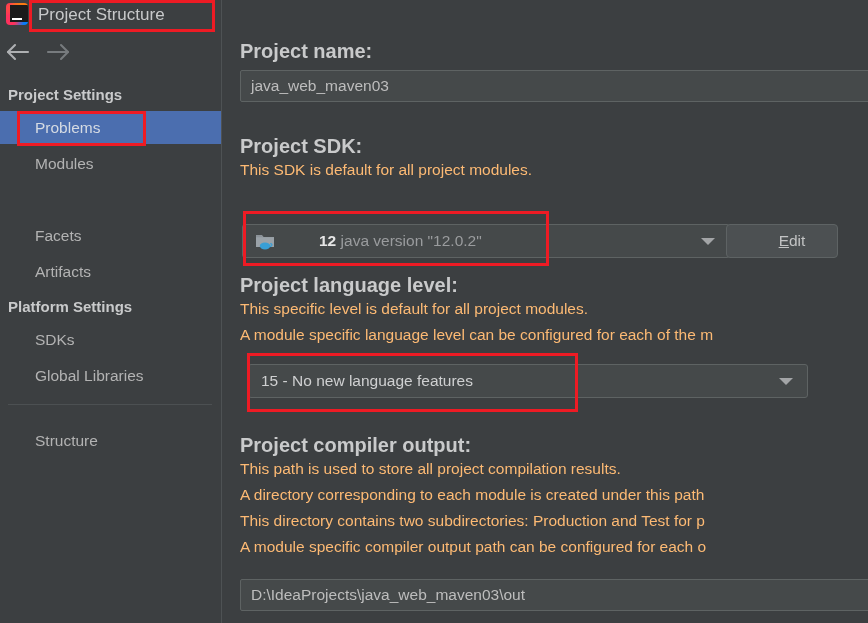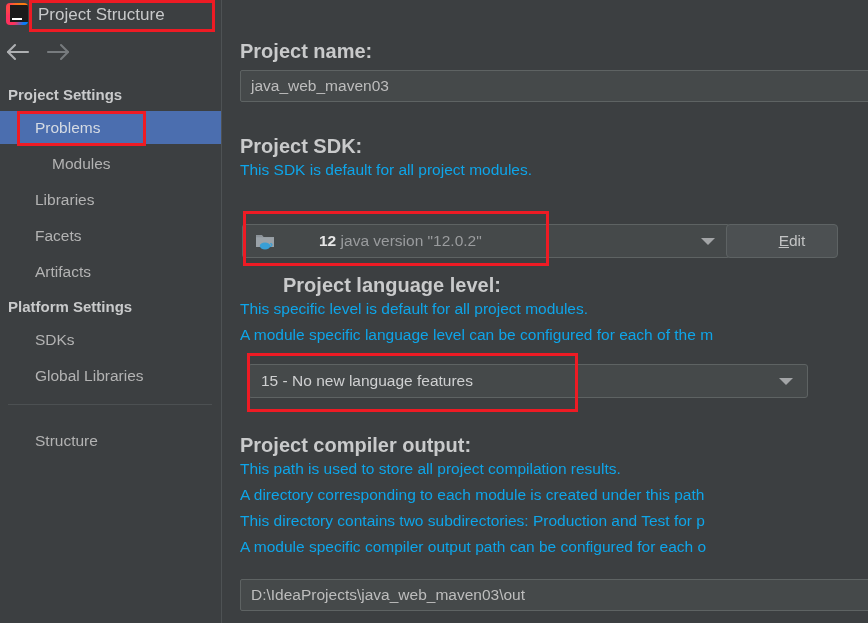--- a/index.html
+++ b/index.html
@@ -147,21 +147,21 @@
     left: 18px;
     font-size: 20px;
     font-weight: bold;
     color: #c9cacb;
     white-space: nowrap;
   }
   .desc-line {
     position: absolute;
     left: 18px;
     font-size: 15.5px;
-    color: #0ea5e9;
+    color: #fdba74;
     white-space: nowrap;
   }
 
   
   .textfield {
     position: absolute;
     box-sizing: border-box;
     background: #45494a;
     border: 1px solid #5e6363;
     border-radius: 2px;
@@ -271,22 +271,21 @@
           <polyline points="17,7 24,14 17,21"></polyline>
         </g>
       </svg>
     </div>
   </div>
 
   <div id="sidebar">
     <div class="group-header" style="top:16px;">Project Settings</div>
 
     <div class="side-item selected" style="top:41px;"><span>Problems</span></div>
-    <div class="side-item" style="top:77px;margin-left:17px;"><span>Modules</span></div>
-    <div class="side-item" style="top:113px;"><span>Libraries</span></div>
+    <div class="side-item" style="top:77px;"><span>Modules</span></div>
     <div class="side-item" style="top:149px;"><span>Facets</span></div>
     <div class="side-item" style="top:185px;"><span>Artifacts</span></div>
 
     <div class="group-header" style="top:228px;">Platform Settings</div>
 
     <div class="side-item" style="top:253px;"><span>SDKs</span></div>
     <div class="side-item" style="top:289px;"><span>Global Libraries</span></div>
 
     <div id="sidebar-sep" style="top:334px;"></div>
 
@@ -315,21 +314,21 @@
       <span class="combo-label" style="left:40px;">
         <span class="sdk-num">12</span><span>&nbsp;</span><span class="sdk-ver">java version "12.0.2"</span>
       </span>
       <span class="arrow"></span>
     </div>
 
     <div class="btn" style="left:504px; top:224px; width:112px;padding-left:20px;">
       <u>E</u><span>dit</span>
     </div>
 
-    <div class="sec-title" style="top:274px;margin-left:43px;">Project language level:</div>
+    <div class="sec-title" style="top:274px;">Project language level:</div>
     <div class="desc-line" style="top:300px;">This specific level is default for all project modules.</div>
     <div class="desc-line" style="top:326px;">A module specific language level can be configured for each of the m</div>
 
     <div class="combo" style="left:26px; top:364px; width:560px;">
       <span class="combo-label lang-text" style="left:12px;">15 - No new language features</span>
       <span class="arrow"></span>
     </div>
 
     <div class="sec-title" style="top:434px;">Project compiler output:</div>
     <div class="desc-line" style="top:486px;">A directory corresponding to each module is created under this path</div>

